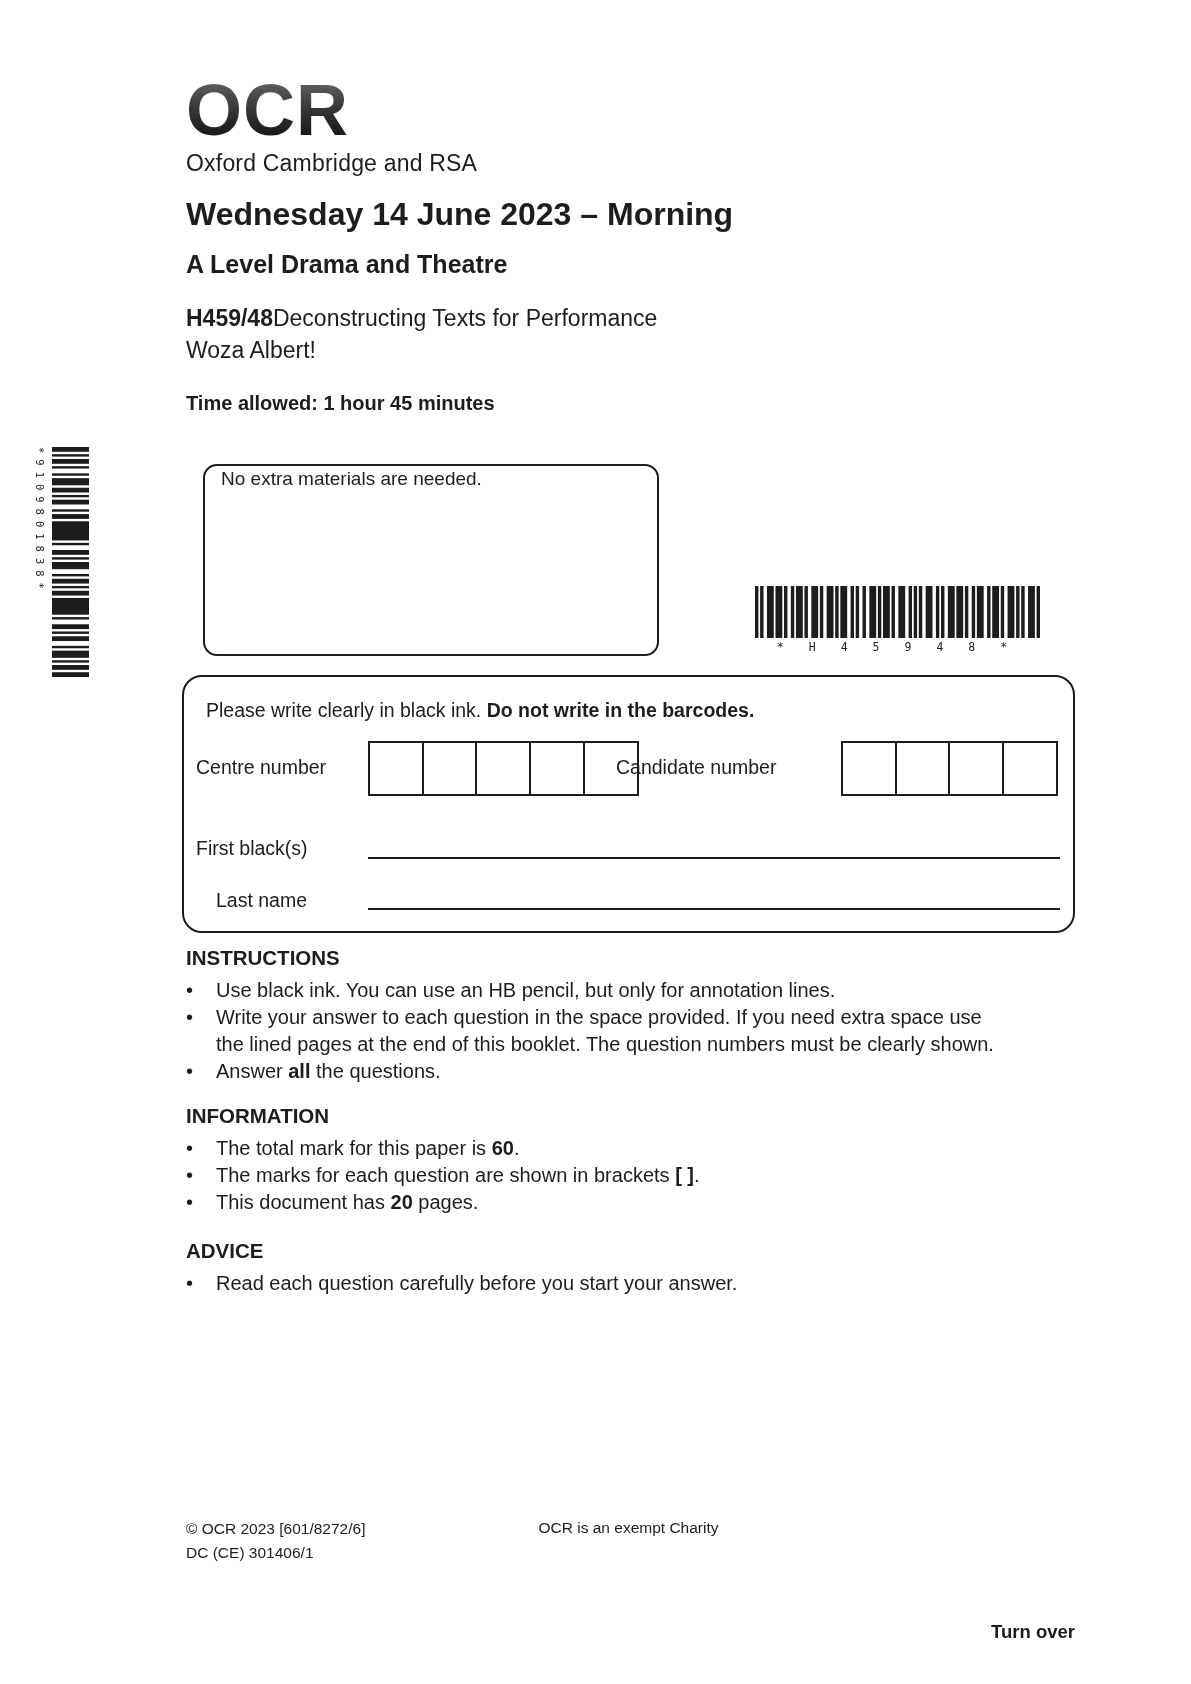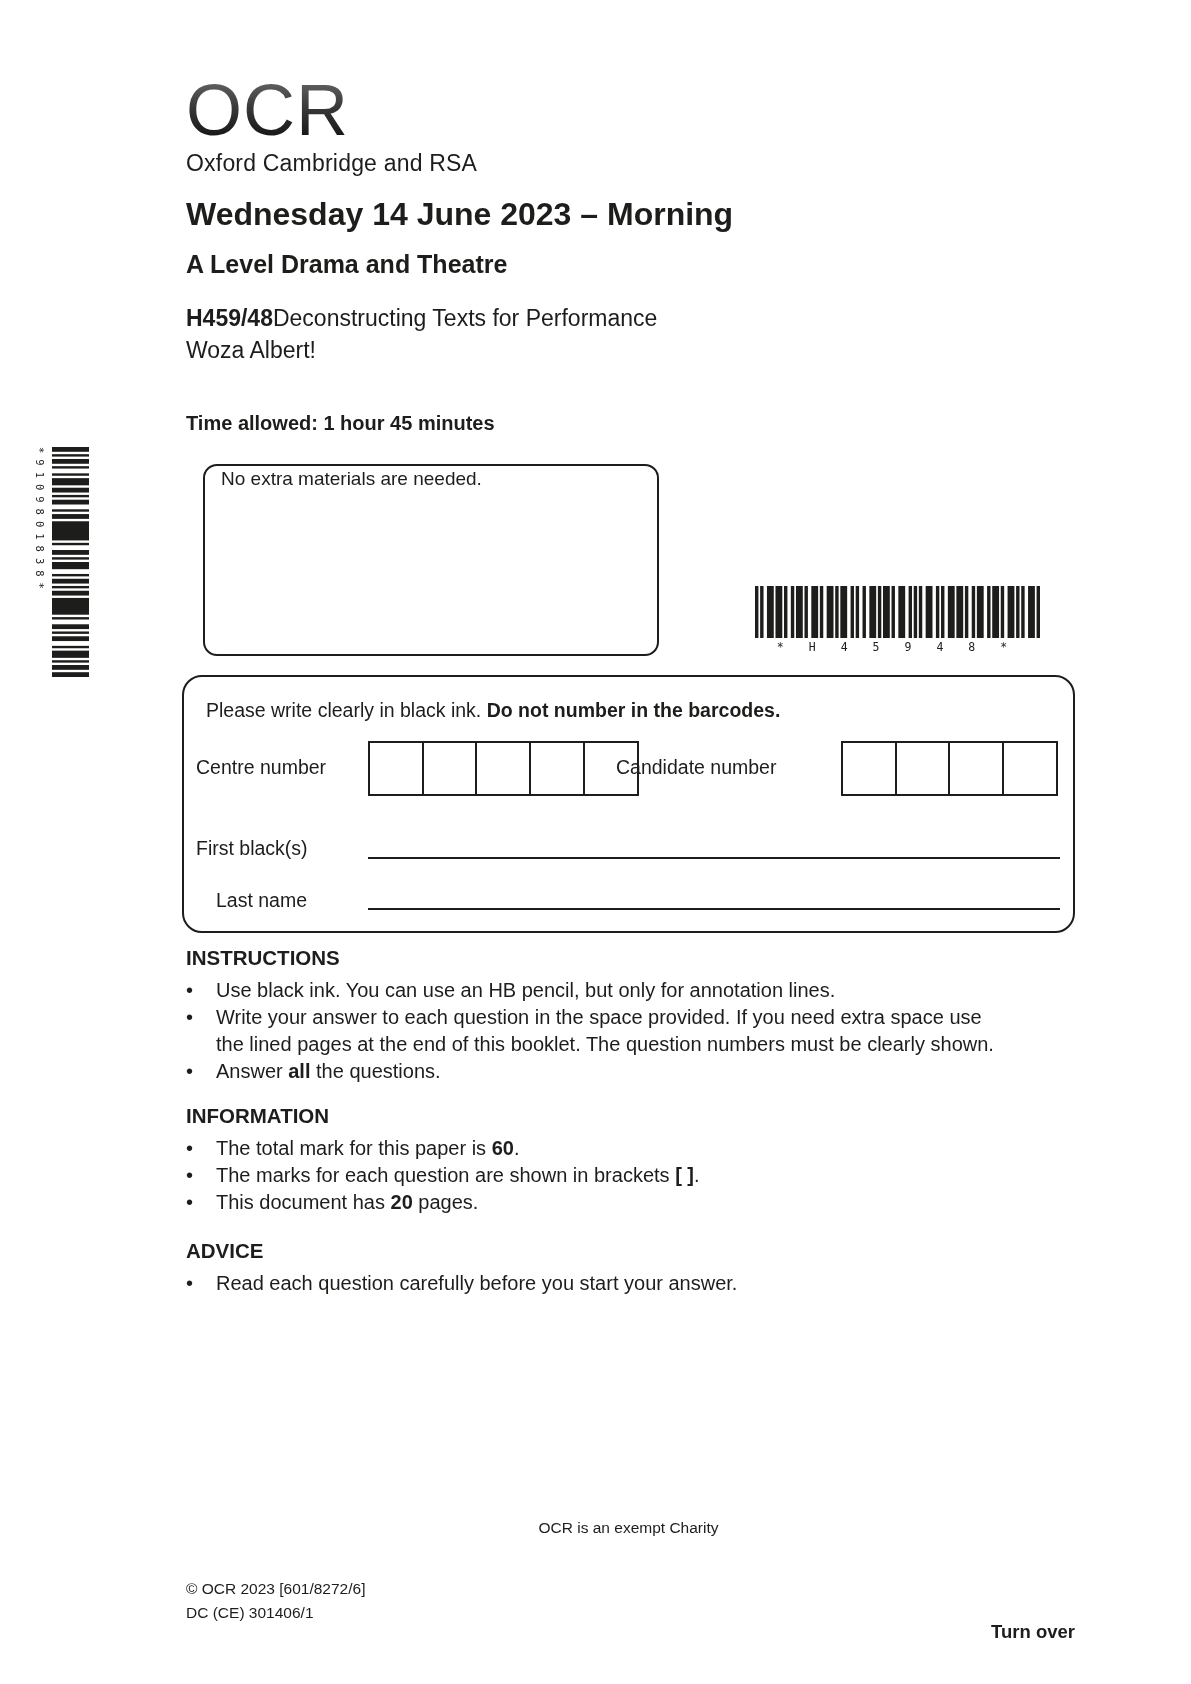--- a/index.html
+++ b/index.html
@@ -8,39 +8,39 @@
     width:1191px;height:1684px;
     margin:0 auto;
     background:#ffffff;
     font-family:"Liberation Sans", sans-serif;
     color:#1d1d1b;
     overflow:hidden;
   }
   
   .logo{position:absolute;left:186px;top:74px;}
   .logo-text{
-    font-size:72px;font-weight:normal;line-height:1;letter-spacing:1px;
+    font-size:72px;font-weight:bold;line-height:1;letter-spacing:1px;
     color:#2a2a2c;
     font-family:"Liberation Sans", sans-serif;
   }
   @supports ((-webkit-background-clip:text) or (background-clip:text)){
     .logo-text{
       background:linear-gradient(180deg,#6d6d71 0%,#3a3a3c 45%,#0c0c0e 100%);
       -webkit-background-clip:text;background-clip:text;
       color:transparent;
     }
   }
   .logo-tagline{font-size:23px;color:#1d1d1b;margin-top:4px;letter-spacing:.2px;}
   
   .date-title{position:absolute;left:186px;top:196px;font-size:32px;font-weight:bold;}
   .qualification{position:absolute;left:186px;top:250px;font-size:25px;font-weight:bold;}
   .paper-line{position:absolute;left:186px;top:305px;font-size:23px;}
   .paper-line .code{font-weight:bold;margin-right:0;}
   .paper-subtitle{position:absolute;left:186px;top:337px;font-size:23px;}
-  .time-allowed{position:absolute;left:186px;top:412px;font-size:20px;font-weight:bold;}
+  .time-allowed{position:absolute;left:186px;top:392px;font-size:20px;font-weight:bold;}
   
   .left-barcode{position:absolute;left:52px;top:447px;width:37px;height:230px;}
   .left-barcode svg{width:100%;height:100%;}
   .left-barcode-text{
     position:absolute;left:30px;top:447px;height:232px;width:16px;
     writing-mode:vertical-rl;text-orientation:mixed;
     font-family:"DejaVu Sans Mono", monospace;font-size:10.5px;letter-spacing:6px;
     color:#1d1d1b;
   }
   .right-barcode{position:absolute;left:755px;top:586px;width:285px;height:52px;}
@@ -77,21 +77,21 @@
   
   .section{position:absolute;left:186px;width:858px;}
   .section-instructions{top:946px;}
   .section-information{top:1104px;}
   .section-advice{top:1239px;}
   .section h3{margin:0 0 7px 0;font-size:20.5px;font-weight:bold;}
   .bullet-row{display:flex;font-size:20px;line-height:27px;}
   .bullet-row .marker{width:30px;flex:0 0 30px;}
   .bullet-row .btext{flex:1;}
   
-  .footer-left{position:absolute;left:186px;top:1577px;font-size:15.5px;line-height:24px;}
+  .footer-left{position:absolute;left:186px;top:1517px;font-size:15.5px;line-height:24px;}
   .footer-charity{position:absolute;left:182px;top:1519px;width:893px;text-align:center;font-size:15.5px;}
   .footer-turnover{position:absolute;left:182px;top:1621px;width:893px;text-align:right;font-size:18.5px;font-weight:bold;}
 </style>
 </head>
 <body>
 
 <div class="page">
 
   <div class="logo">
     <div class="logo-text">OCR</div>
@@ -186,21 +186,21 @@
         <rect x="148" y="0" width="4" height="10"></rect>
         <rect x="153" y="0" width="2" height="10"></rect>
         <rect x="156" y="0" width="2" height="10"></rect>
         <rect x="160" y="0" width="4" height="10"></rect>
         <rect x="165" y="0" width="2" height="10"></rect>
       </svg>
   </div>
   <div class="right-barcode-label">*H45948*</div>
 
   <div class="candidate-box">
-    <div class="cb-instruction">Please write clearly in black ink. <b>Do not number in the barcodes.</b></div>
+    <div class="cb-instruction">Please write clearly in black ink. <b>Do not write in the barcodes.</b></div>
 
     <div class="cb-label centre-label">Centre number</div>
     <div class="cells centre-cells">
         <div class="cell"></div>
         <div class="cell"></div>
         <div class="cell"></div>
         <div class="cell"></div>
         <div class="cell"></div>
       </div>
 

